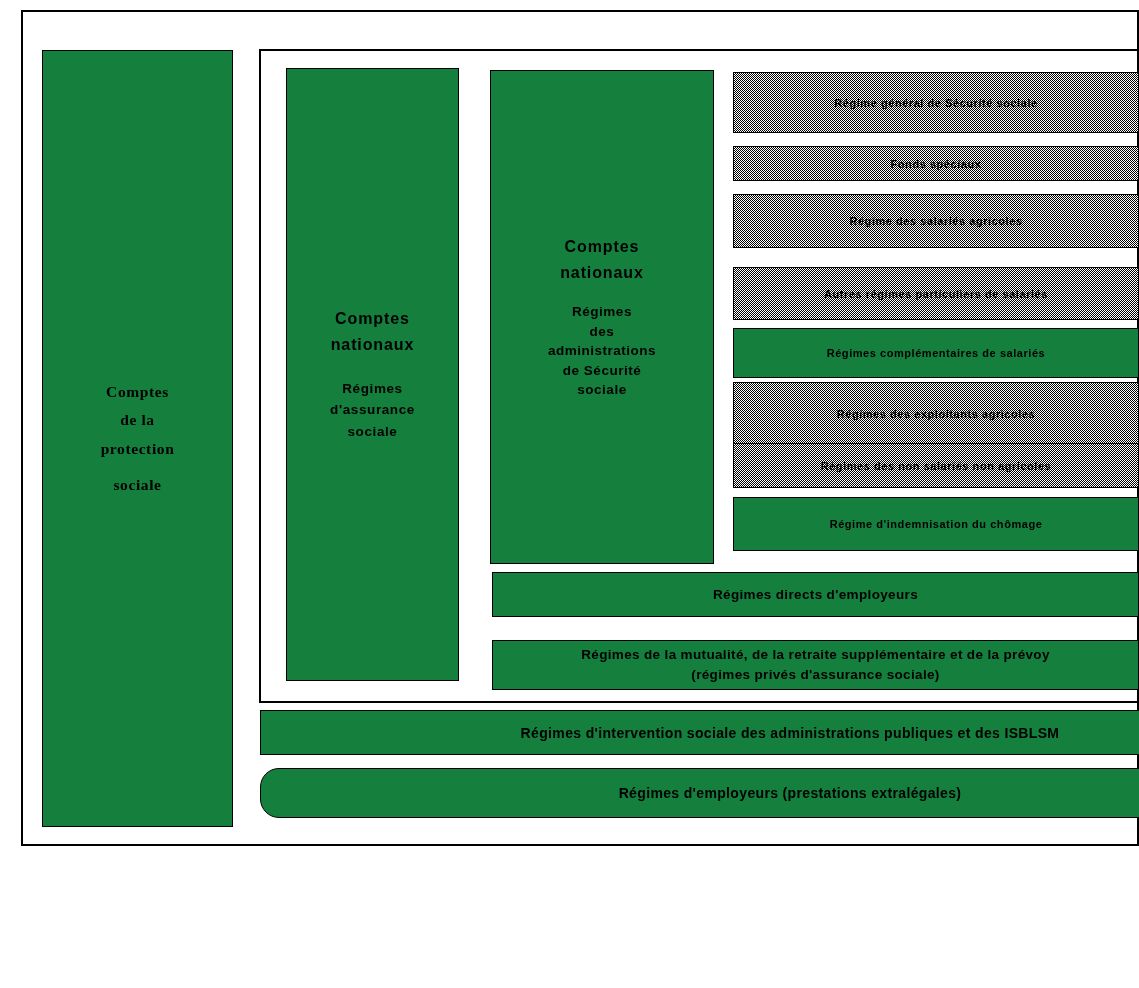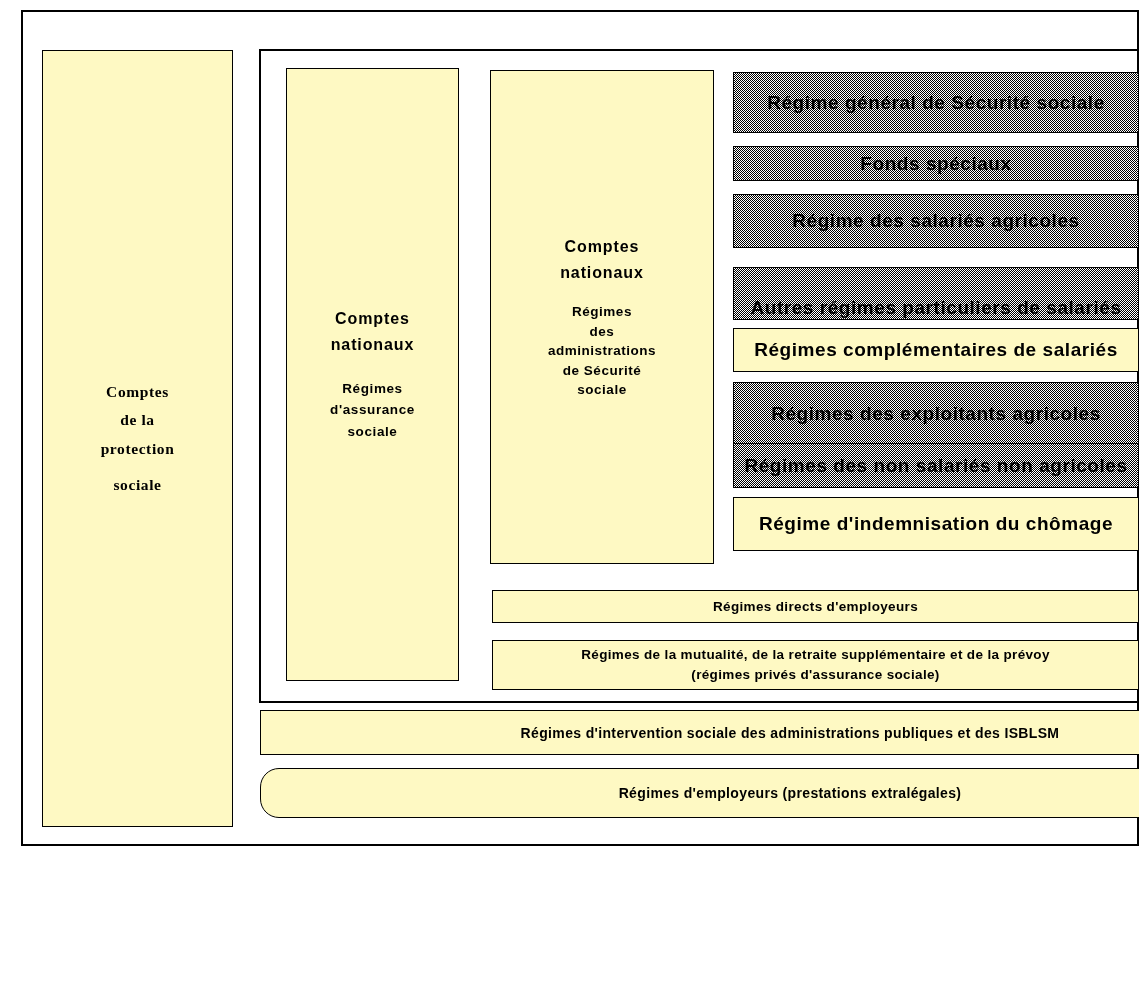--- a/index.html
+++ b/index.html
@@ -45,21 +45,21 @@
     height: 654px;
     border: 2px solid #000;
     box-sizing: border-box;
   }
 
   
   .box {
     position: absolute;
     box-sizing: border-box;
     border: 1px solid #000;
-    background: #fef9c3;
+    background: #15803d;
     display: flex;
     align-items: center;
     justify-content: center;
     text-align: center;
   }
 
   
   .box.shaded {
     background-color: #ffffff;
     background-image:
@@ -124,21 +124,21 @@
     line-height: 1.45;
     letter-spacing: 0.5px;
   }
   .box-administrations .spacer { height: 16px; }
 
   
   .regime {
     left: 733px;
     width: 406px;       
     font-weight: bold;
-    font-size: 19px;
+    font-size: 11px;
     letter-spacing: 0.55px;
   }
   .regime .lbl { padding: 0 10px; }
 
   
   .wide {
     left: 492px;
     width: 647px;       
     font-weight: bold;
     font-size: 13.5px;
@@ -213,41 +213,41 @@
   </div>
 
   <div class="box regime shaded" style="top:146px;height:35px;">
     <span class="lbl">Fonds spéciaux</span>
   </div>
 
   <div class="box regime shaded" style="top:194px;height:54px;">
     <span class="lbl">Régime des salariés agricoles</span>
   </div>
 
-  <div class="box regime shaded" style="top:267px;height:53px;align-items:flex-end;">
+  <div class="box regime shaded" style="top:267px;height:53px;">
     <span class="lbl">Autres régimes particuliers de salariés</span>
   </div>
 
-  <div class="box regime" style="top:328px;height:44px;">
+  <div class="box regime" style="top:328px;height:50px;">
     <span class="lbl">Régimes complémentaires de salariés</span>
   </div>
 
   <div class="box regime shaded" style="top:382px;height:64px;">
     <span class="lbl">Régimes des exploitants agricoles</span>
   </div>
 
   <div class="box regime shaded" style="top:443px;height:45px;">
     <span class="lbl">Régimes des non salariés non agricoles</span>
   </div>
 
   <div class="box regime" style="top:497px;height:54px;justify-content:center;">
     <span class="lbl">Régime d'indemnisation du chômage</span>
   </div>
 
-  <div class="box wide" style="top:590px;height:33px;">
+  <div class="box wide" style="top:572px;height:45px;">
     <span>Régimes directs d'employeurs</span>
   </div>
 
   <div class="box wide" style="top:640px;height:50px;align-items:center;">
     <div>
       <span class="stack">Régimes de la mutualité, de la retraite supplémentaire et de la prévoy</span>
       <span class="stack">(régimes privés d'assurance sociale)</span>
     </div>
   </div>
 

